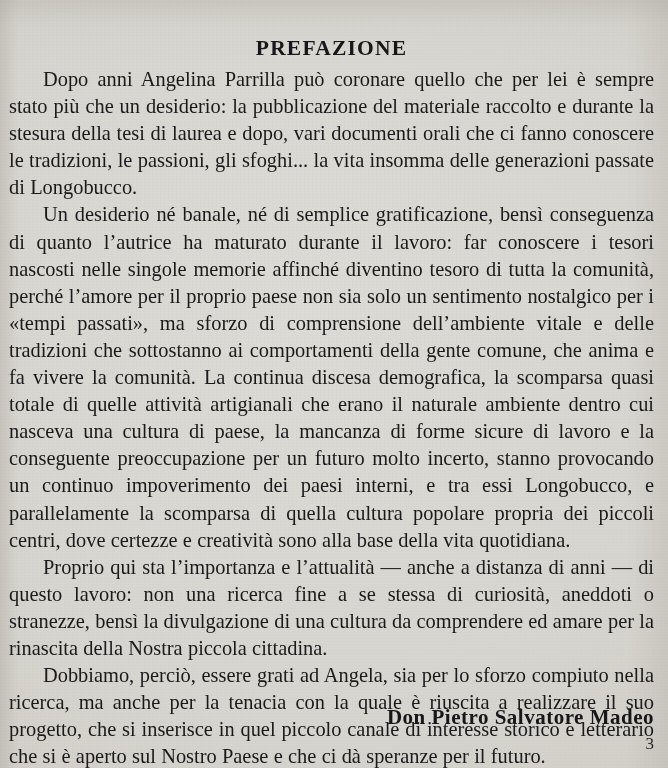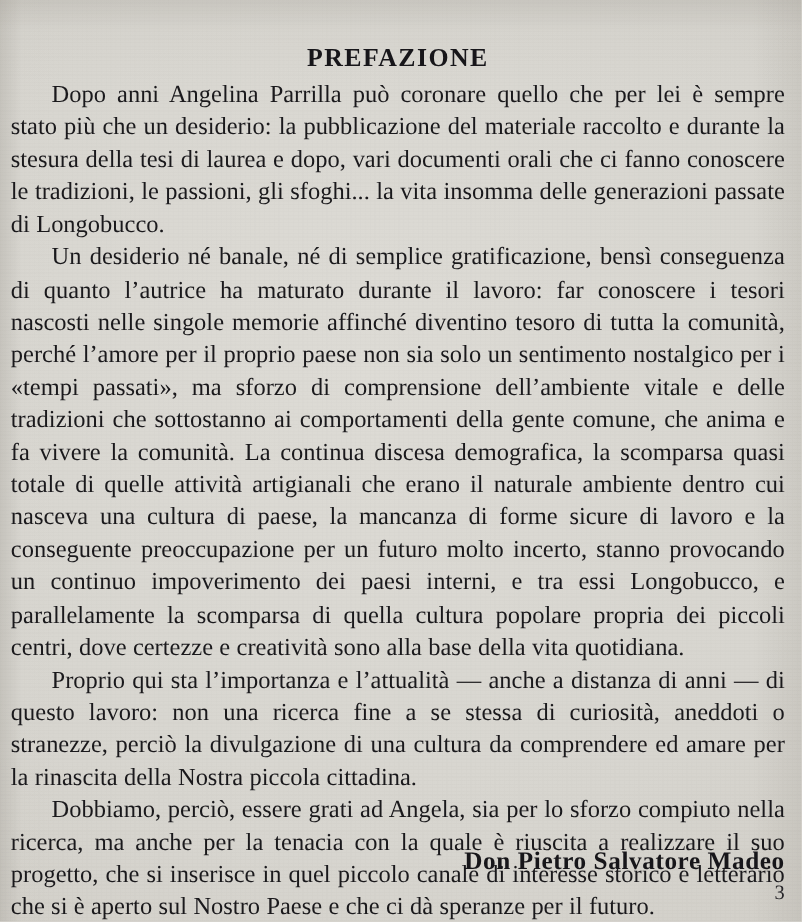--- a/index.html
+++ b/index.html
@@ -109,21 +109,21 @@
 <div id="page">
   <div id="grain"></div>
 
   <div id="text-column">
 
     <h1 class="page-title">PREFAZIONE</h1>
 
     <div class="body-copy">
       <p class="para">Dopo anni Angelina Parrilla può coronare quello che per lei è sempre stato più che un desiderio: la pubblicazione del materiale raccolto e durante la stesura della tesi di laurea e dopo, vari documenti orali che ci fanno conoscere le tradizioni, le passioni, gli sfoghi... la vita insomma delle generazioni passate di Longobucco.</p>
       <p class="para">Un desiderio né banale, né di semplice gratificazione, bensì conseguenza di quanto l’autrice ha maturato durante il lavoro: far conoscere i tesori nascosti nelle singole memorie affinché diventino tesoro di tutta la comunità, perché l’amore per il proprio paese non sia solo un sentimento nostalgico per i «tempi passati», ma sforzo di comprensione dell’ambiente vitale e delle tradizioni che sottostanno ai comportamenti della gente comune, che anima e fa vivere la comunità. La continua discesa demografica, la scomparsa quasi totale di quelle attività artigianali che erano il naturale ambiente dentro cui nasceva una cultura di paese, la mancanza di forme sicure di lavoro e la conseguente preoccupazione per un futuro molto incerto, stanno provocando un continuo impoverimento dei paesi interni, e tra essi Longobucco, e parallelamente la scomparsa di quella cultura popolare propria dei piccoli centri, dove certezze e creatività sono alla base della vita quotidiana.</p>
-      <p class="para">Proprio qui sta l’importanza e l’attualità — anche a distanza di anni — di questo lavoro: non una ricerca fine a se stessa di curiosità, aneddoti o stranezze, perciò la divulgazione di una cultura da comprendere ed amare per la rinascita della Nostra piccola cittadina.</p>
+      <p class="para">Proprio qui sta l’importanza e l’attualità — anche a distanza di anni — di questo lavoro: non una ricerca fine a se stessa di curiosità, aneddoti o stranezze, bensì la divulgazione di una cultura da comprendere ed amare per la rinascita della Nostra piccola cittadina.</p>
       <p class="para">Dobbiamo, perciò, essere grati ad Angela, sia per lo sforzo compiuto nella ricerca, ma anche per la tenacia con la quale è riuscita a realizzare il suo progetto, che si inserisce in quel piccolo canale di interesse storico e letterario che si è aperto sul Nostro Paese e che ci dà speranze per il futuro.</p>
     </div>
 
     <div class="signature">Don Pietro Salvatore Madeo</div>
 
     <div class="folio">3</div>
 
   </div>
 </div>
 

